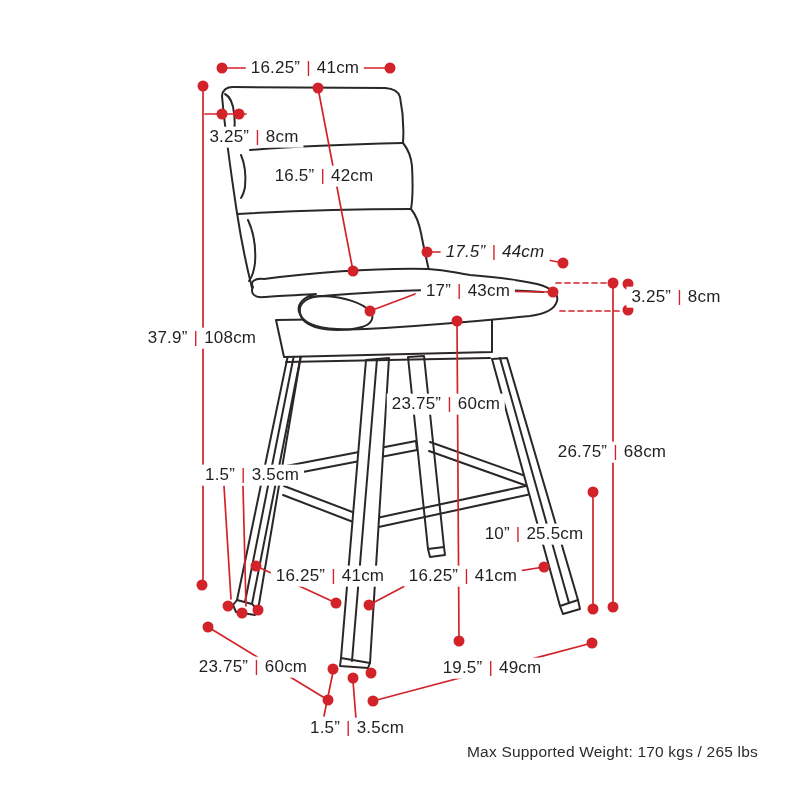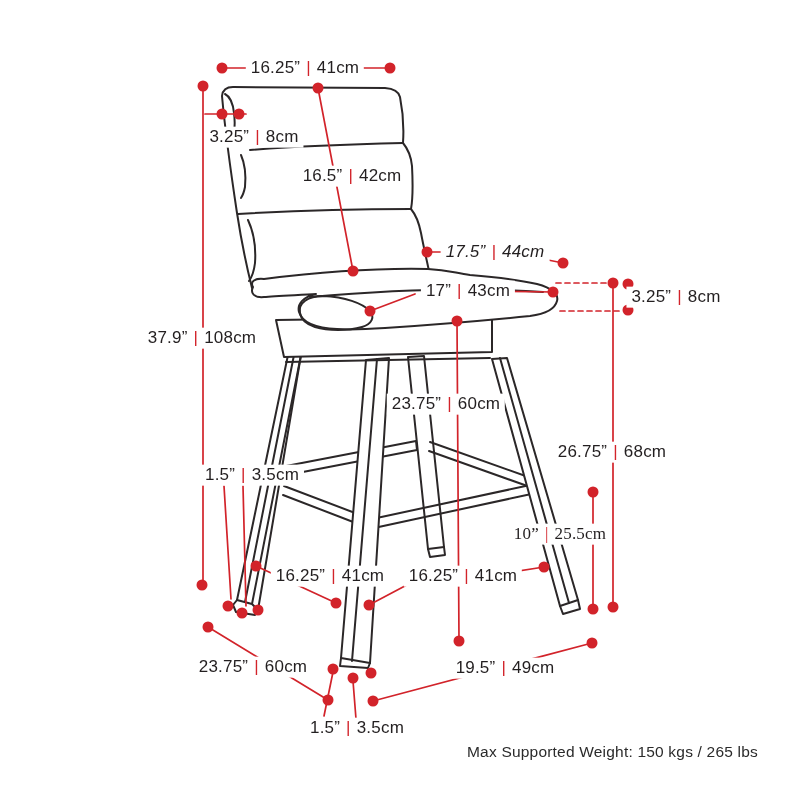--- a/index.html
+++ b/index.html
@@ -130,21 +130,21 @@
         <circle cx="371" cy="673" r="5.5"></circle>
     </g>
   </svg>
 
   <div class="dim" style="left:305px;top:68px;">
     <span>16.25”</span><span class="sep">|</span><span>41cm</span>
   </div>
   <div class="dim" style="left:254px;top:137px;">
     <span>3.25”</span><span class="sep">|</span><span>8cm</span>
   </div>
-  <div class="dim" style="left:352px;top:176px;">
+  <div class="dim" style="left:324px;top:176px;">
     <span>16.5”</span><span class="sep">|</span><span>42cm</span>
   </div>
   <div class="dim" style="left:495px;top:252px;font-style:italic;">
     <span>17.5”</span><span class="sep">|</span><span>44cm</span>
   </div>
   <div class="dim" style="left:468px;top:291px;">
     <span>17”</span><span class="sep">|</span><span>43cm</span>
   </div>
   <div class="dim" style="left:676px;top:297px;">
     <span>3.25”</span><span class="sep">|</span><span>8cm</span>
@@ -154,33 +154,33 @@
   </div>
   <div class="dim" style="left:446px;top:404px;">
     <span>23.75”</span><span class="sep">|</span><span>60cm</span>
   </div>
   <div class="dim" style="left:612px;top:452px;">
     <span>26.75”</span><span class="sep">|</span><span>68cm</span>
   </div>
   <div class="dim" style="left:252px;top:475px;">
     <span>1.5”</span><span class="sep">|</span><span>3.5cm</span>
   </div>
-  <div class="dim" style="left:560px;top:534px;font-family:Liberation Serif, serif;">
+  <div class="dim" style="left:534px;top:534px;">
     <span>10”</span><span class="sep">|</span><span>25.5cm</span>
   </div>
   <div class="dim" style="left:330px;top:576px;">
     <span>16.25”</span><span class="sep">|</span><span>41cm</span>
   </div>
   <div class="dim" style="left:463px;top:576px;">
     <span>16.25”</span><span class="sep">|</span><span>41cm</span>
   </div>
   <div class="dim" style="left:253px;top:667px;">
     <span>23.75”</span><span class="sep">|</span><span>60cm</span>
   </div>
-  <div class="dim" style="left:492px;top:668px;margin-left:13px;">
+  <div class="dim" style="left:492px;top:668px;">
     <span>19.5”</span><span class="sep">|</span><span>49cm</span>
   </div>
   <div class="dim" style="left:357px;top:728px;">
     <span>1.5”</span><span class="sep">|</span><span>3.5cm</span>
   </div>
 
-  <div class="note">Max Supported Weight: 150 kgs / 265 lbs</div>
+  <div class="note">Max Supported Weight: 170 kgs / 265 lbs</div>
 </div>
 
 </body></html>

